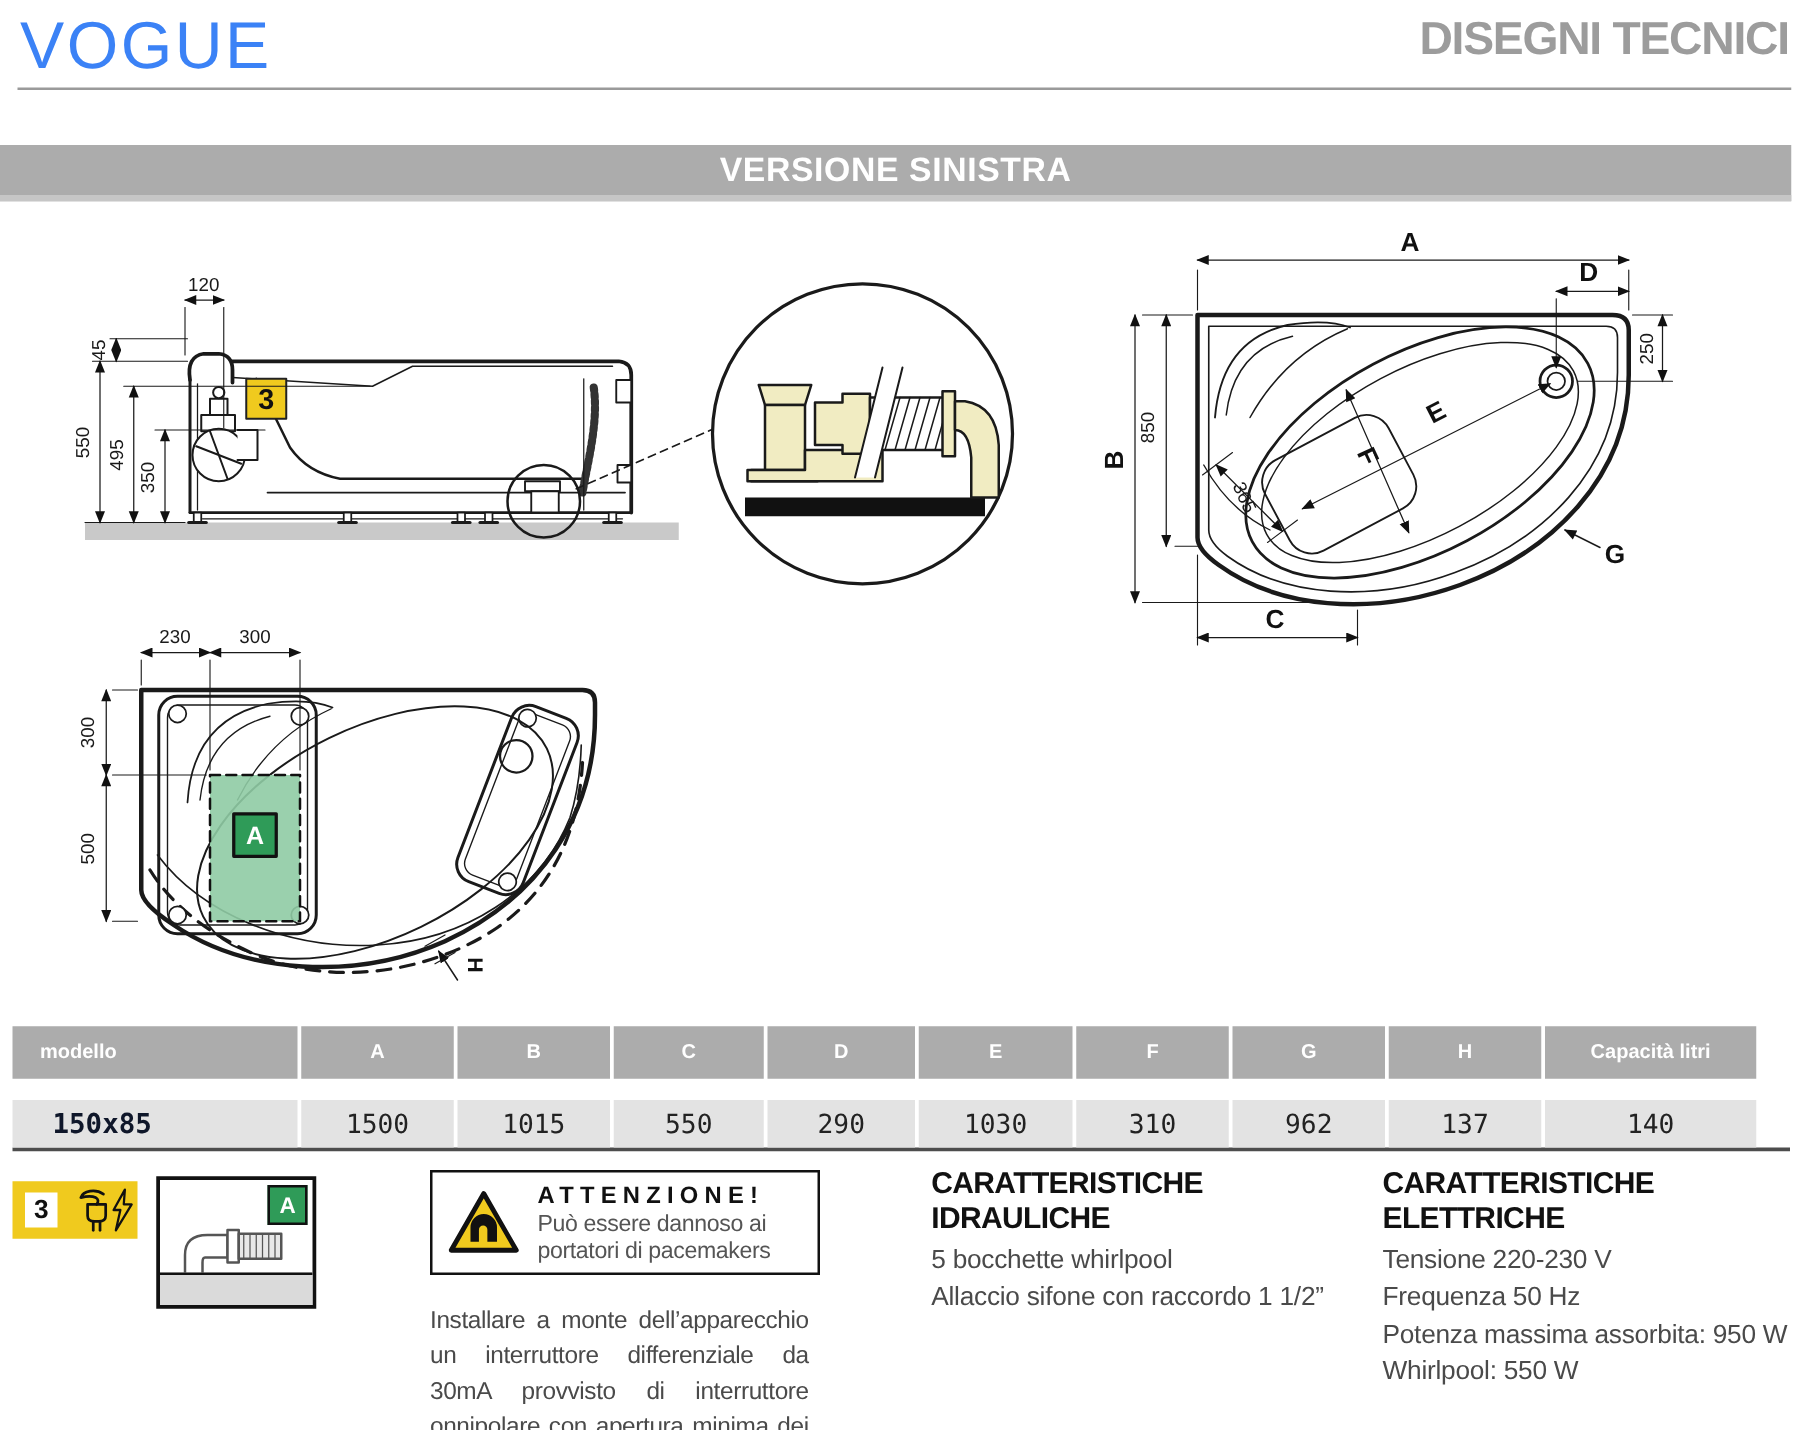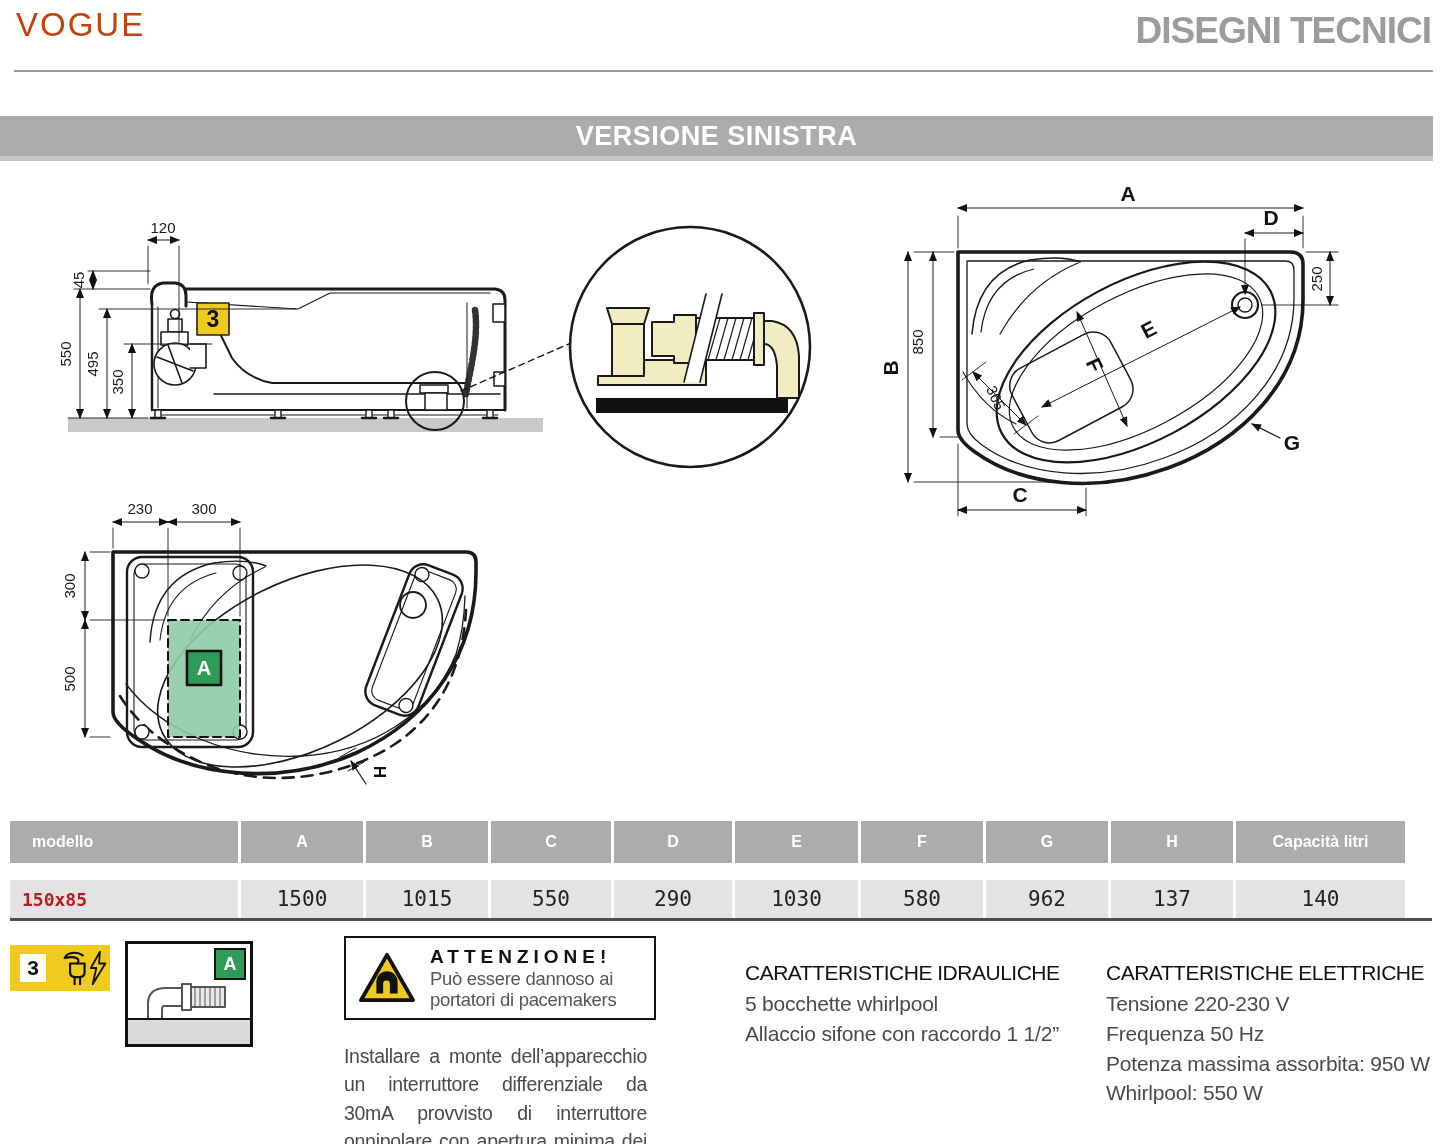--- a/index.html
+++ b/index.html
@@ -1,20 +1,20 @@
 <!DOCTYPE html>
 <html><head>
 <meta charset="utf-8">
 <style>
   html,body{margin:0;padding:0;background:#fff;}
   #page{position:relative;width:1445px;height:1144px;background:#fff;overflow:hidden;
         font-family:"Liberation Sans",sans-serif;color:#1a1a1a;}
   
-  #brand{position:absolute;left:16px;top:6px;font-size:33px;font-weight:200;
-         letter-spacing:2px;color:#c2410c;}
+  #brand{position:absolute;left:16px;top:6px;font-size:53px;font-weight:200;
+         letter-spacing:2px;color:#3b82f6;}
   #docTitle{position:absolute;right:14px;top:10px;font-size:37px;font-weight:bold;
             color:#9c9c9c;letter-spacing:-1px;}
   #headRule{position:absolute;left:14px;right:12px;top:70px;height:0;border-top:2px solid #9a9a9a;}
   
   #banner{position:absolute;left:0;right:12px;top:116px;height:40px;background:#acacac;
           border-bottom:5px solid #c6c6c6;display:flex;align-items:center;justify-content:center;}
   #banner span{color:#fff;font-weight:bold;font-size:27px;letter-spacing:0.5px;}
   
   #draw{position:absolute;left:0;top:172px;width:1445px;height:648px;}
   .dimt{font:15px "Liberation Sans",sans-serif;fill:#1a1a1a;}
@@ -24,22 +24,22 @@
   .bAt{font:bold 20px "Liberation Sans",sans-serif;fill:#fff;}
   
   #specTable{position:absolute;left:10px;top:821px;width:1422px;}
   .trow{display:flex;gap:3px;}
   .th{background:#acacac;height:42px;display:flex;align-items:center;justify-content:center;
       color:#fff;font-weight:bold;font-size:16px;}
   .th.first{justify-content:flex-start;padding-left:22px;box-sizing:border-box;}
   #tspacer{height:17px;}
   .td{background:#e3e3e3;height:38px;display:flex;align-items:center;justify-content:center;
       font-family:"DejaVu Sans Mono",monospace;font-size:21px;color:#222;}
-  .td.first{justify-content:flex-start;padding-left:12px;box-sizing:border-box;
-            font-weight:bold;font-size:18px;color:#b91c1c;}
+  .td.first{justify-content:flex-start;padding-left:32px;box-sizing:border-box;
+            font-weight:bold;font-size:22px;color:#0f172a;}
   #tunder{height:0;border-top:3px solid #4d4d4d;}
   .c0{width:228px}.c1{width:122px}.c2{width:122px}.c3{width:120px}.c4{width:118px}
   .c5{width:123px}.c6{width:122px}.c7{width:122px}.c8{width:122px}.c9{width:169px}
   
   #badge3{position:absolute;left:10px;top:945px;width:100px;height:46px;background:#f0ca1e;
           display:flex;align-items:center;}
   #badge3 .num{width:28px;height:28px;background:#fff;margin-left:10px;display:flex;
                align-items:center;justify-content:center;font-weight:bold;font-size:21px;color:#111;}
   #aBox{position:absolute;left:125px;top:941px;width:122px;height:100px;border:3px solid #111;
         background:#fff;}
@@ -49,21 +49,21 @@
   #aBox .base{position:absolute;left:0;right:0;bottom:0;height:24px;background:#dadada;
         border-top:2px solid #111;}
   #aBox svg{position:absolute;left:6px;bottom:24px;}
   #attnBox{position:absolute;left:344px;top:936px;width:296px;height:80px;border:2.5px solid #111;
            display:flex;align-items:center;padding-left:12px;box-sizing:content-box;}
   #attnBox .txt{margin-left:14px;}
   #attnBox .title{font-weight:bold;font-size:19px;letter-spacing:5px;color:#111;}
   #attnBox .sub{font-size:18.5px;color:#555;line-height:1.15;letter-spacing:-0.3px;}
   #installNote{position:absolute;left:344px;top:1042px;width:303px;font-size:19.5px;color:#4a4a4a;
                line-height:1.45;text-align:justify;letter-spacing:-0.3px;}
-  .specBlock .title{font-weight:normal;font-size:21px;color:#111;letter-spacing:-0.5px;margin-bottom:4px;margin-top:28px;}
+  .specBlock .title{font-weight:bold;font-size:24px;color:#111;letter-spacing:-0.5px;margin-bottom:4px;}
   .specBlock .line{font-size:21px;color:#4a4a4a;line-height:1.42;letter-spacing:-0.2px;}
   #hydraulic{position:absolute;left:745px;top:933px;width:350px;}
   #electric{position:absolute;left:1106px;top:933px;width:335px;}
 </style>
 </head>
 <body>
 
 <div id="page">
 
   <div id="brand">VOGUE</div>
@@ -308,21 +308,21 @@
       <div class="th c9">Capacità litri</div>
     </div>
     <div id="tspacer"></div>
     <div class="trow">
       <div class="td first c0">150x85</div>
       <div class="td c1">1500</div>
       <div class="td c2">1015</div>
       <div class="td c3">550</div>
       <div class="td c4">290</div>
       <div class="td c5">1030</div>
-      <div class="td c6">580</div>
+      <div class="td c6">310</div>
       <div class="td c7">962</div>
       <div class="td c8">137</div>
       <div class="td c9">140</div>
     </div>
     <div id="tunder"></div>
   </div>
 
   <div id="badge3">
     <div class="num">3</div>
     <svg width="62" height="40" viewBox="0 0 64 40" fill="none" stroke="#111" stroke-width="2.4" stroke-linecap="round" stroke-linejoin="round" style="margin-left:6px">

